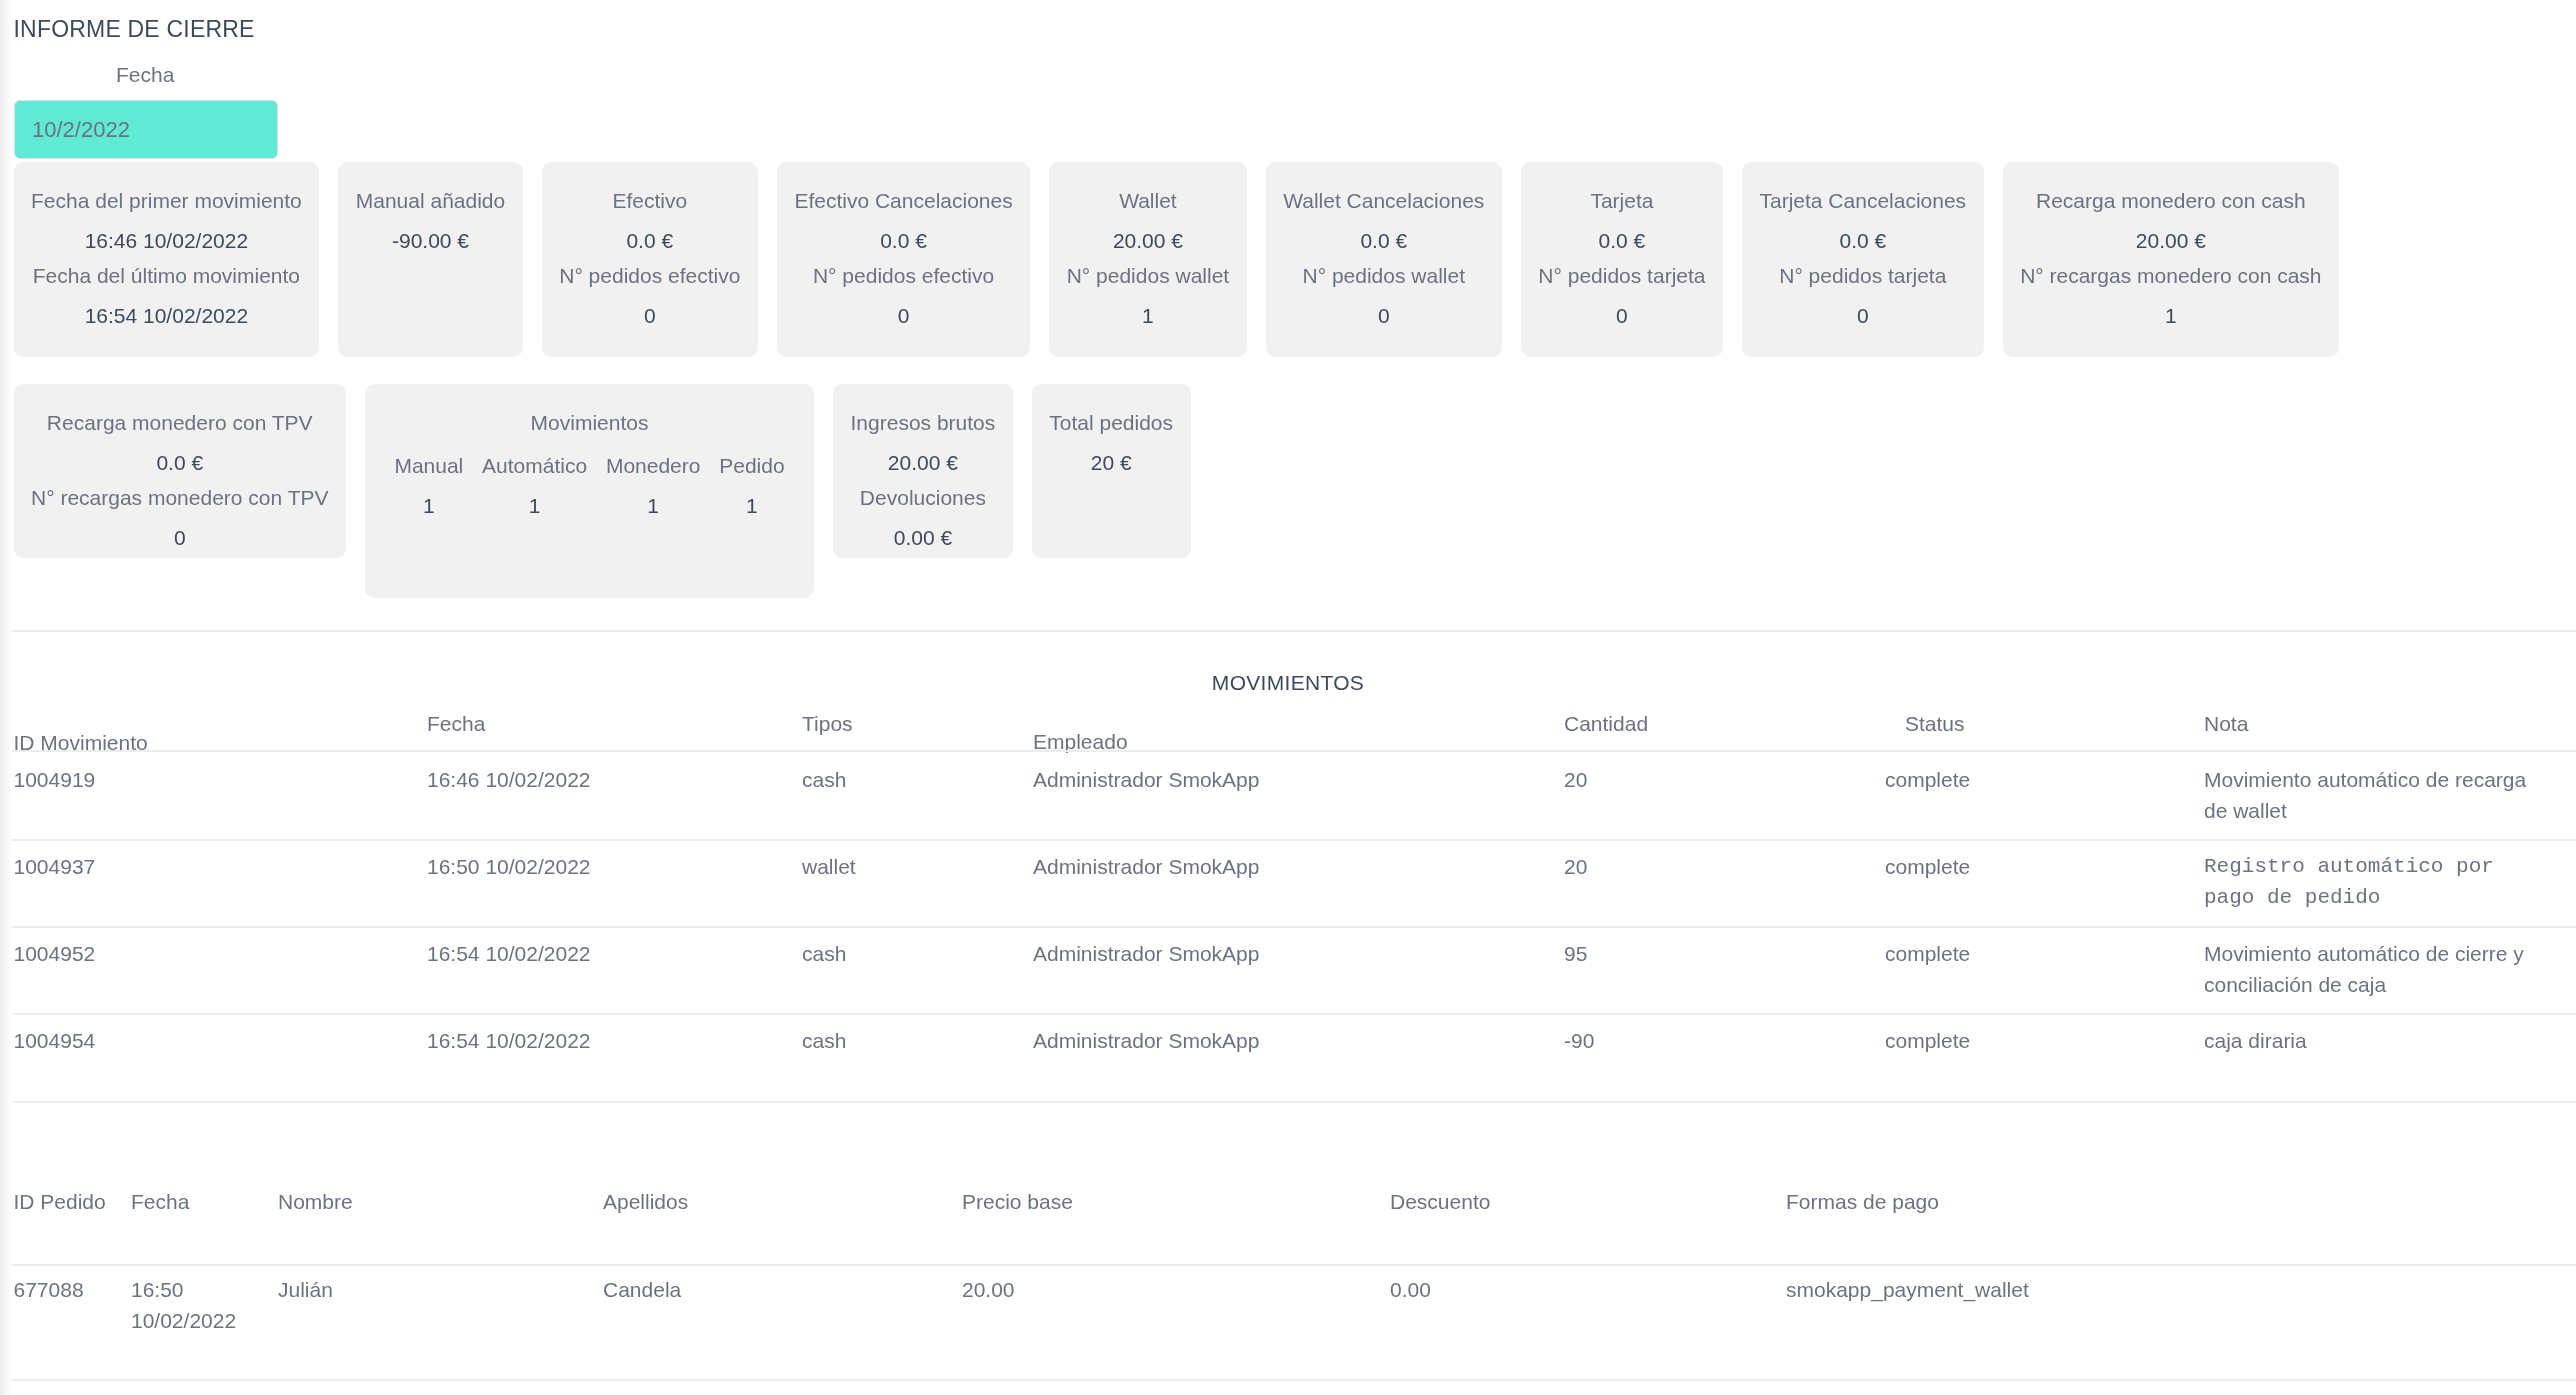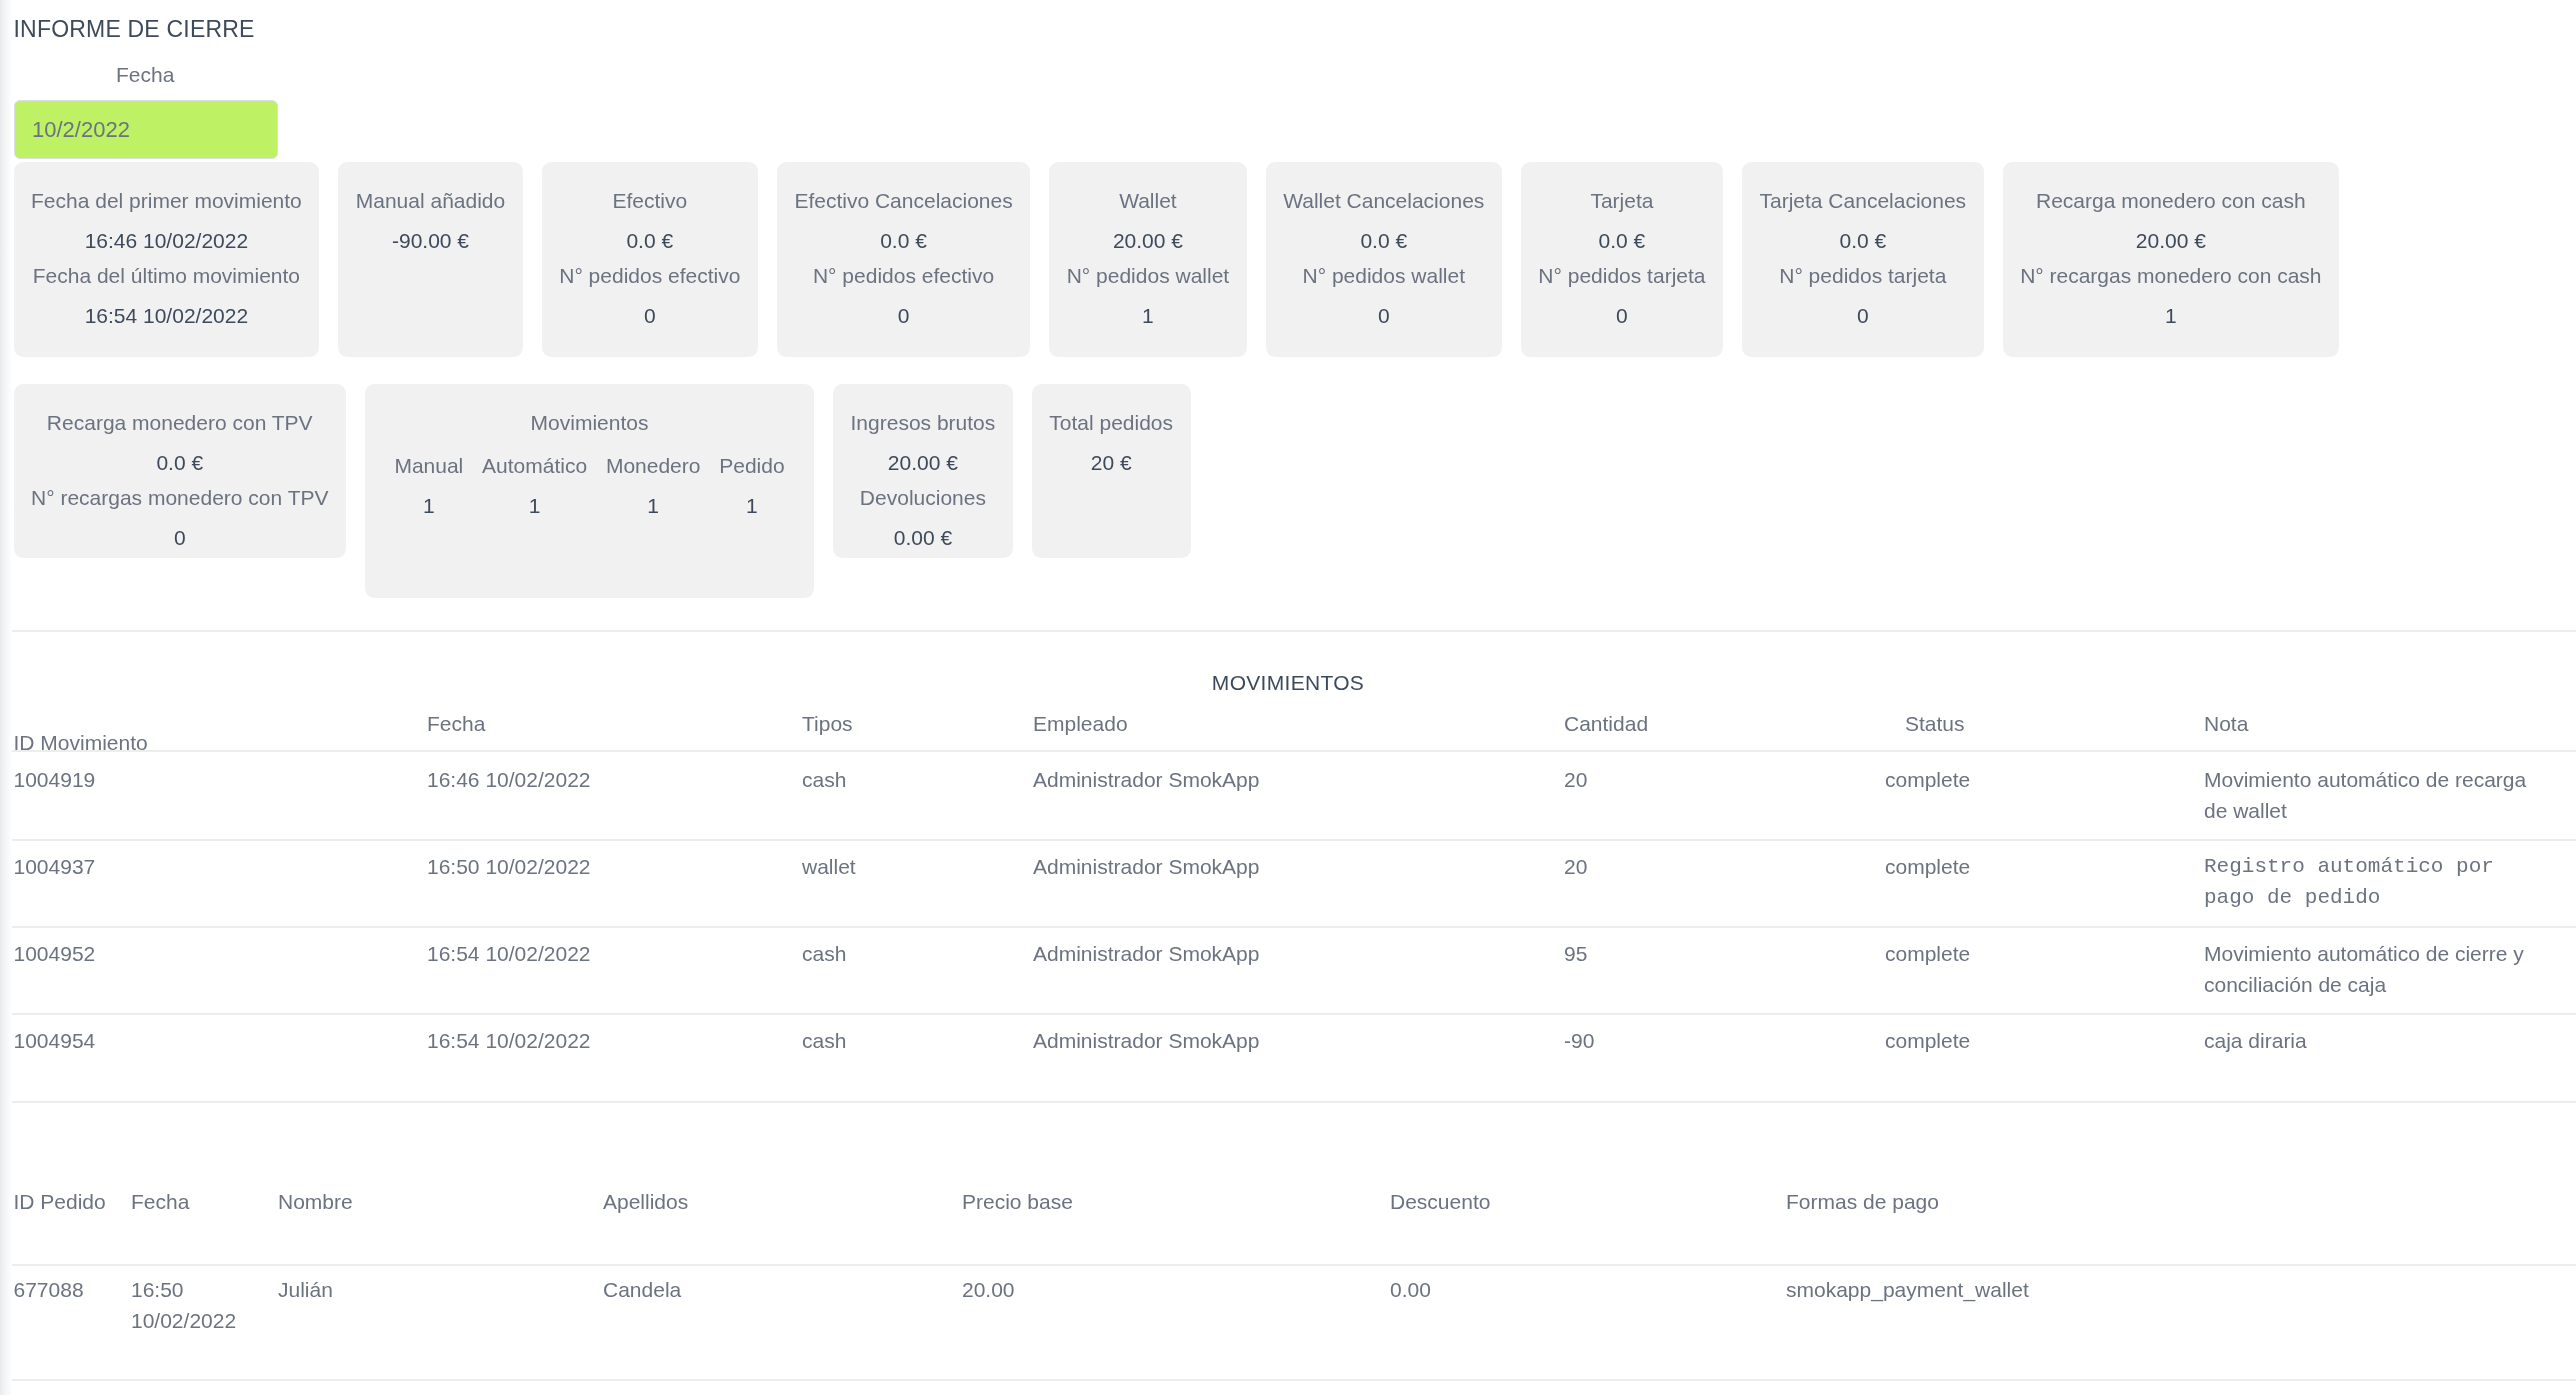--- a/index.html
+++ b/index.html
@@ -25,21 +25,21 @@
     font-family:"Liberation Sans", sans-serif;
   }
 
   .date-label{
     position:absolute;left:116px;top:63px;
     font-size:21px;color:#6b7280;
   }
   .date-input{
     position:absolute;left:13.5px;top:100px;width:264px;height:59px;
     box-sizing:border-box;
-    border:1px solid #dcdfe3;border-radius:6px;background:#bef264;
+    border:1px solid #dcdfe3;border-radius:6px;background:#5eead4;
     font-size:22px;color:#6b7280;padding:0 17.5px;
     font-family:"Liberation Sans", sans-serif;
     outline:none;
   }
 
   
   .cards-row{position:absolute;display:flex;align-items:flex-start;}
   .row1{left:13.5px;top:162px;}
   .row2{left:13.5px;top:384px;}
 
@@ -224,21 +224,21 @@
   <div class="divider" style="top:630px;"></div>
 
   <div class="section-heading" style="top:671px;">MOVIMIENTOS</div>
 
   <div class="tbl">
 
     <div class="row head">
       <div class="cell nowrap" style="left:13.5px;top:708px;margin-top:19px;">ID Movimiento</div>
       <div class="cell nowrap" style="left:427px;top:708px;">Fecha</div>
       <div class="cell nowrap" style="left:802px;top:708px;">Tipos</div>
-      <div class="cell nowrap" style="left:1033px;top:708px;">Empleado</div>
+      <div class="cell nowrap" style="left:1033px;top:726px;">Empleado</div>
       <div class="cell nowrap" style="left:1564px;top:708px;">Cantidad</div>
       <div class="cell nowrap" style="left:1885px;top:708px;margin-left:20px;">Status</div>
       <div class="cell nowrap" style="left:2204px;top:708px;">Nota</div>
     </div>
     <div class="rowline" style="top:750px;"></div>
 
     <div class="row">
       <div class="cell nowrap" style="left:13.5px;top:764px;">1004919</div>
       <div class="cell nowrap" style="left:427px;top:764px;">16:46 10/02/2022</div>
       <div class="cell nowrap" style="left:802px;top:764px;">cash</div>

